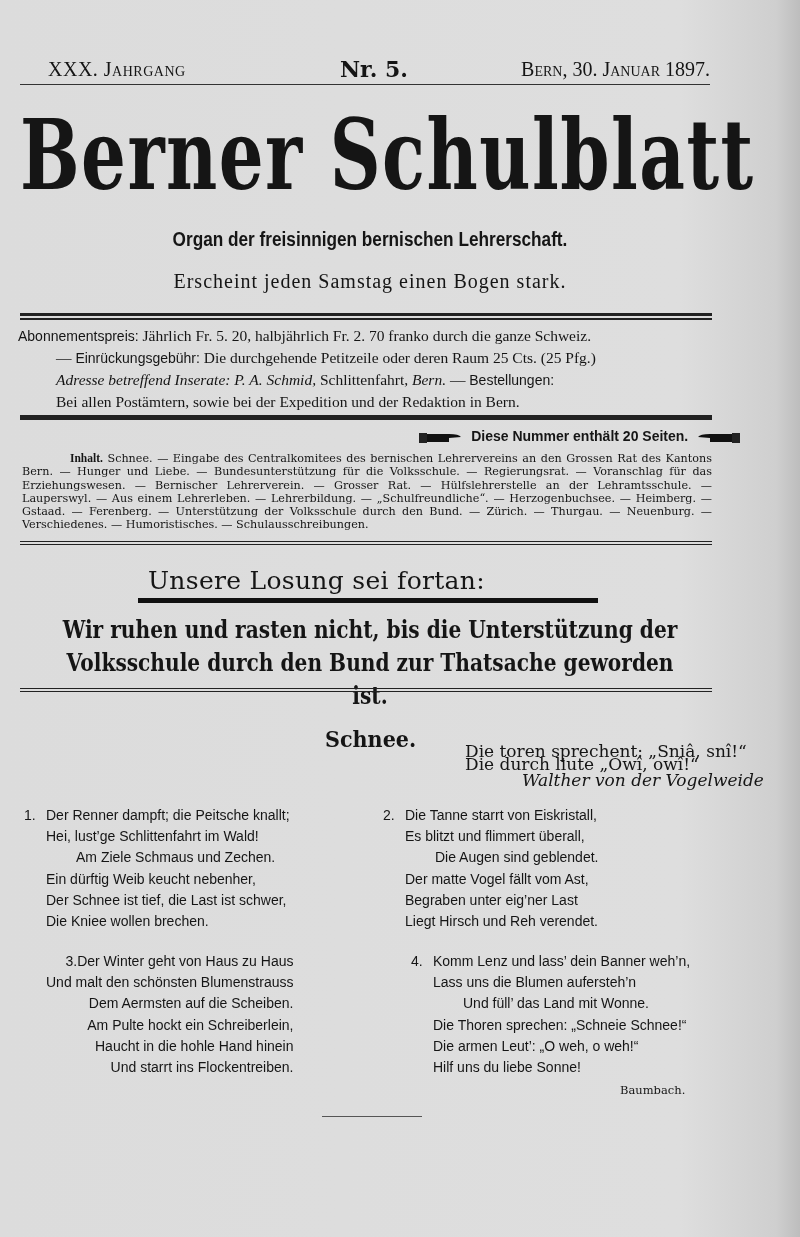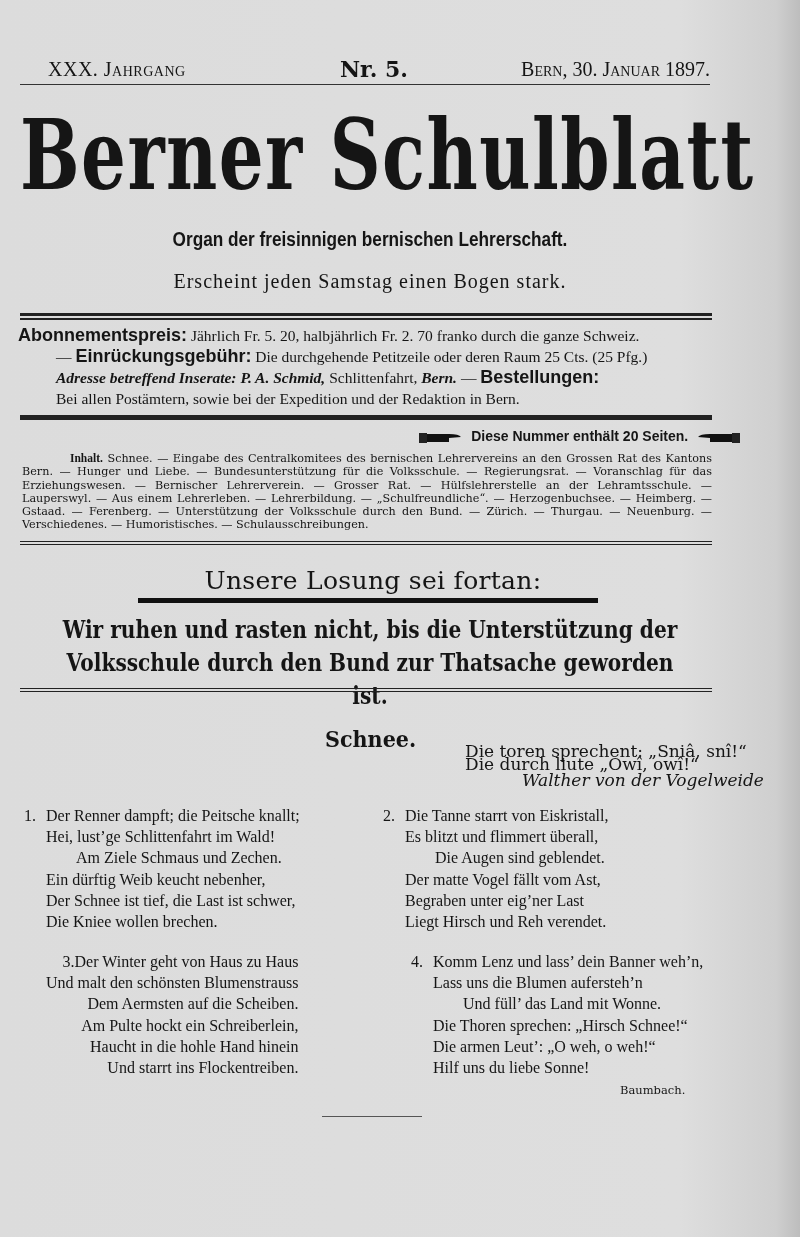--- a/index.html
+++ b/index.html
@@ -27,38 +27,38 @@
 
   .dbl { left:20px; width:692px; }
   .dbl .a { height:2px; background:#222; }
   .dbl .b { height:1px; margin-top:2px; background:#222; }
   .thick .a { height:3px; }
   .thick .b { height:2px; }
 
   .abo { top:325px; left:18px; width:700px; font-family:"Liberation Serif", serif; font-size:15.5px; line-height:21px; }
   .abo .line { white-space:nowrap; }
   .abo .ind { padding-left:38px; }
-  .ss { font-family:"Liberation Sans", sans-serif; font-weight:bold; font-size:18px; }
-  .it { font-style:italic;font-weight:bold; }
+  .ss { font-family:"Liberation Sans", sans-serif; font-weight:normal; font-size:14px; }
+  .it { font-style:italic; }
 
   .nummer { top:428px; left:0; width:740px; text-align:right; font-family:"Liberation Sans", sans-serif; font-weight:bold; font-size:14px; }
   .hand { display:inline-block; width:44px; height:12px; vertical-align:middle; position:relative; }
   .hand svg { width:44px; height:14px; }
 
   .inhalt { top:452px; left:22px; width:690px; font-family:"DejaVu Serif", serif; font-size:11.2px; line-height:13.3px; text-align:justify; }
   .inhalt .lbl { font-family:Liberation Serif, serif; font-weight:bold; font-size:11.5px; }
 
-  .losung { top:566px; left:148px; width:450px; text-align:center; font-family:"DejaVu Serif", serif; font-size:25px; letter-spacing:0.3px; }
+  .losung { top:566px; left:148px; width:450px; text-align:left; font-family:"DejaVu Serif", serif; font-size:25px; letter-spacing:0.3px; }
   .wir { top:613px; left:0; width:740px; text-align:center; font-family:"DejaVu Serif", serif; font-weight:bold; font-size:24px; line-height:33px; transform:scaleX(0.84); transform-origin:center top; }
 
   .poem-title { top:725px; left:325px; font-family:"DejaVu Serif", serif; font-weight:bold; font-size:23px; transform:scaleX(0.9); transform-origin:left top; }
   .motto { top:745px; left:465px; font-family:"DejaVu Serif", serif; font-size:17px; line-height:12.5px; }
   .motto .auth { font-style:italic; margin-top:4px; padding-left:57px; }
 
-  .stanza { font-family:Liberation Serif, serif; font-size:16px; line-height:21.2px; }
+  .stanza { font-family:Liberation Sans, sans-serif; font-size:14px; line-height:21.2px; }
   .stanza .l { white-space:nowrap; padding-left:22px; }
   .stanza .l.first { padding-left:0; }
   .stanza .l.ind { padding-left:52px; }
   .stanza .num { display:inline-block; width:22px; }
   .s1 { top:805px; left:24px; }
   .s2 { top:805px; left:383px; }
   .s3 { top:951px; left:24px;text-align:right; }
   .s4 { top:951px; left:383px;margin-left:28px; }
   .baumbach { top:1083px; left:620px; font-family:"DejaVu Serif", serif; font-size:11.5px; }
   .endrule { top:1116px; left:322px; width:100px; height:1px; background:#555; }
@@ -168,19 +168,19 @@
   <div class="l ind">Dem Aermsten auf die Scheiben.</div>
   <div class="l">Am Pulte hockt ein Schreiberlein,</div>
   <div class="l">Haucht in die hohle Hand hinein</div>
   <div class="l">Und starrt ins Flockentreiben.</div>
 </div>
 
 <div class="abs stanza s4">
   <div class="l first"><span class="num">4.</span><span>Komm Lenz und lass’ dein Banner weh’n,</span></div>
   <div class="l">Lass uns die Blumen aufersteh’n</div>
   <div class="l ind">Und füll’ das Land mit Wonne.</div>
-  <div class="l">Die Thoren sprechen: „Hirsch Schnee!“</div>
+  <div class="l">Die Thoren sprechen: „Schneie Schnee!“</div>
   <div class="l">Die armen Leut’: „O weh, o weh!“</div>
   <div class="l">Hilf uns du liebe Sonne!</div>
 </div>
 
 <div class="abs baumbach">Baumbach.</div>
 <div class="abs endrule"></div>
 
 </body></html>

